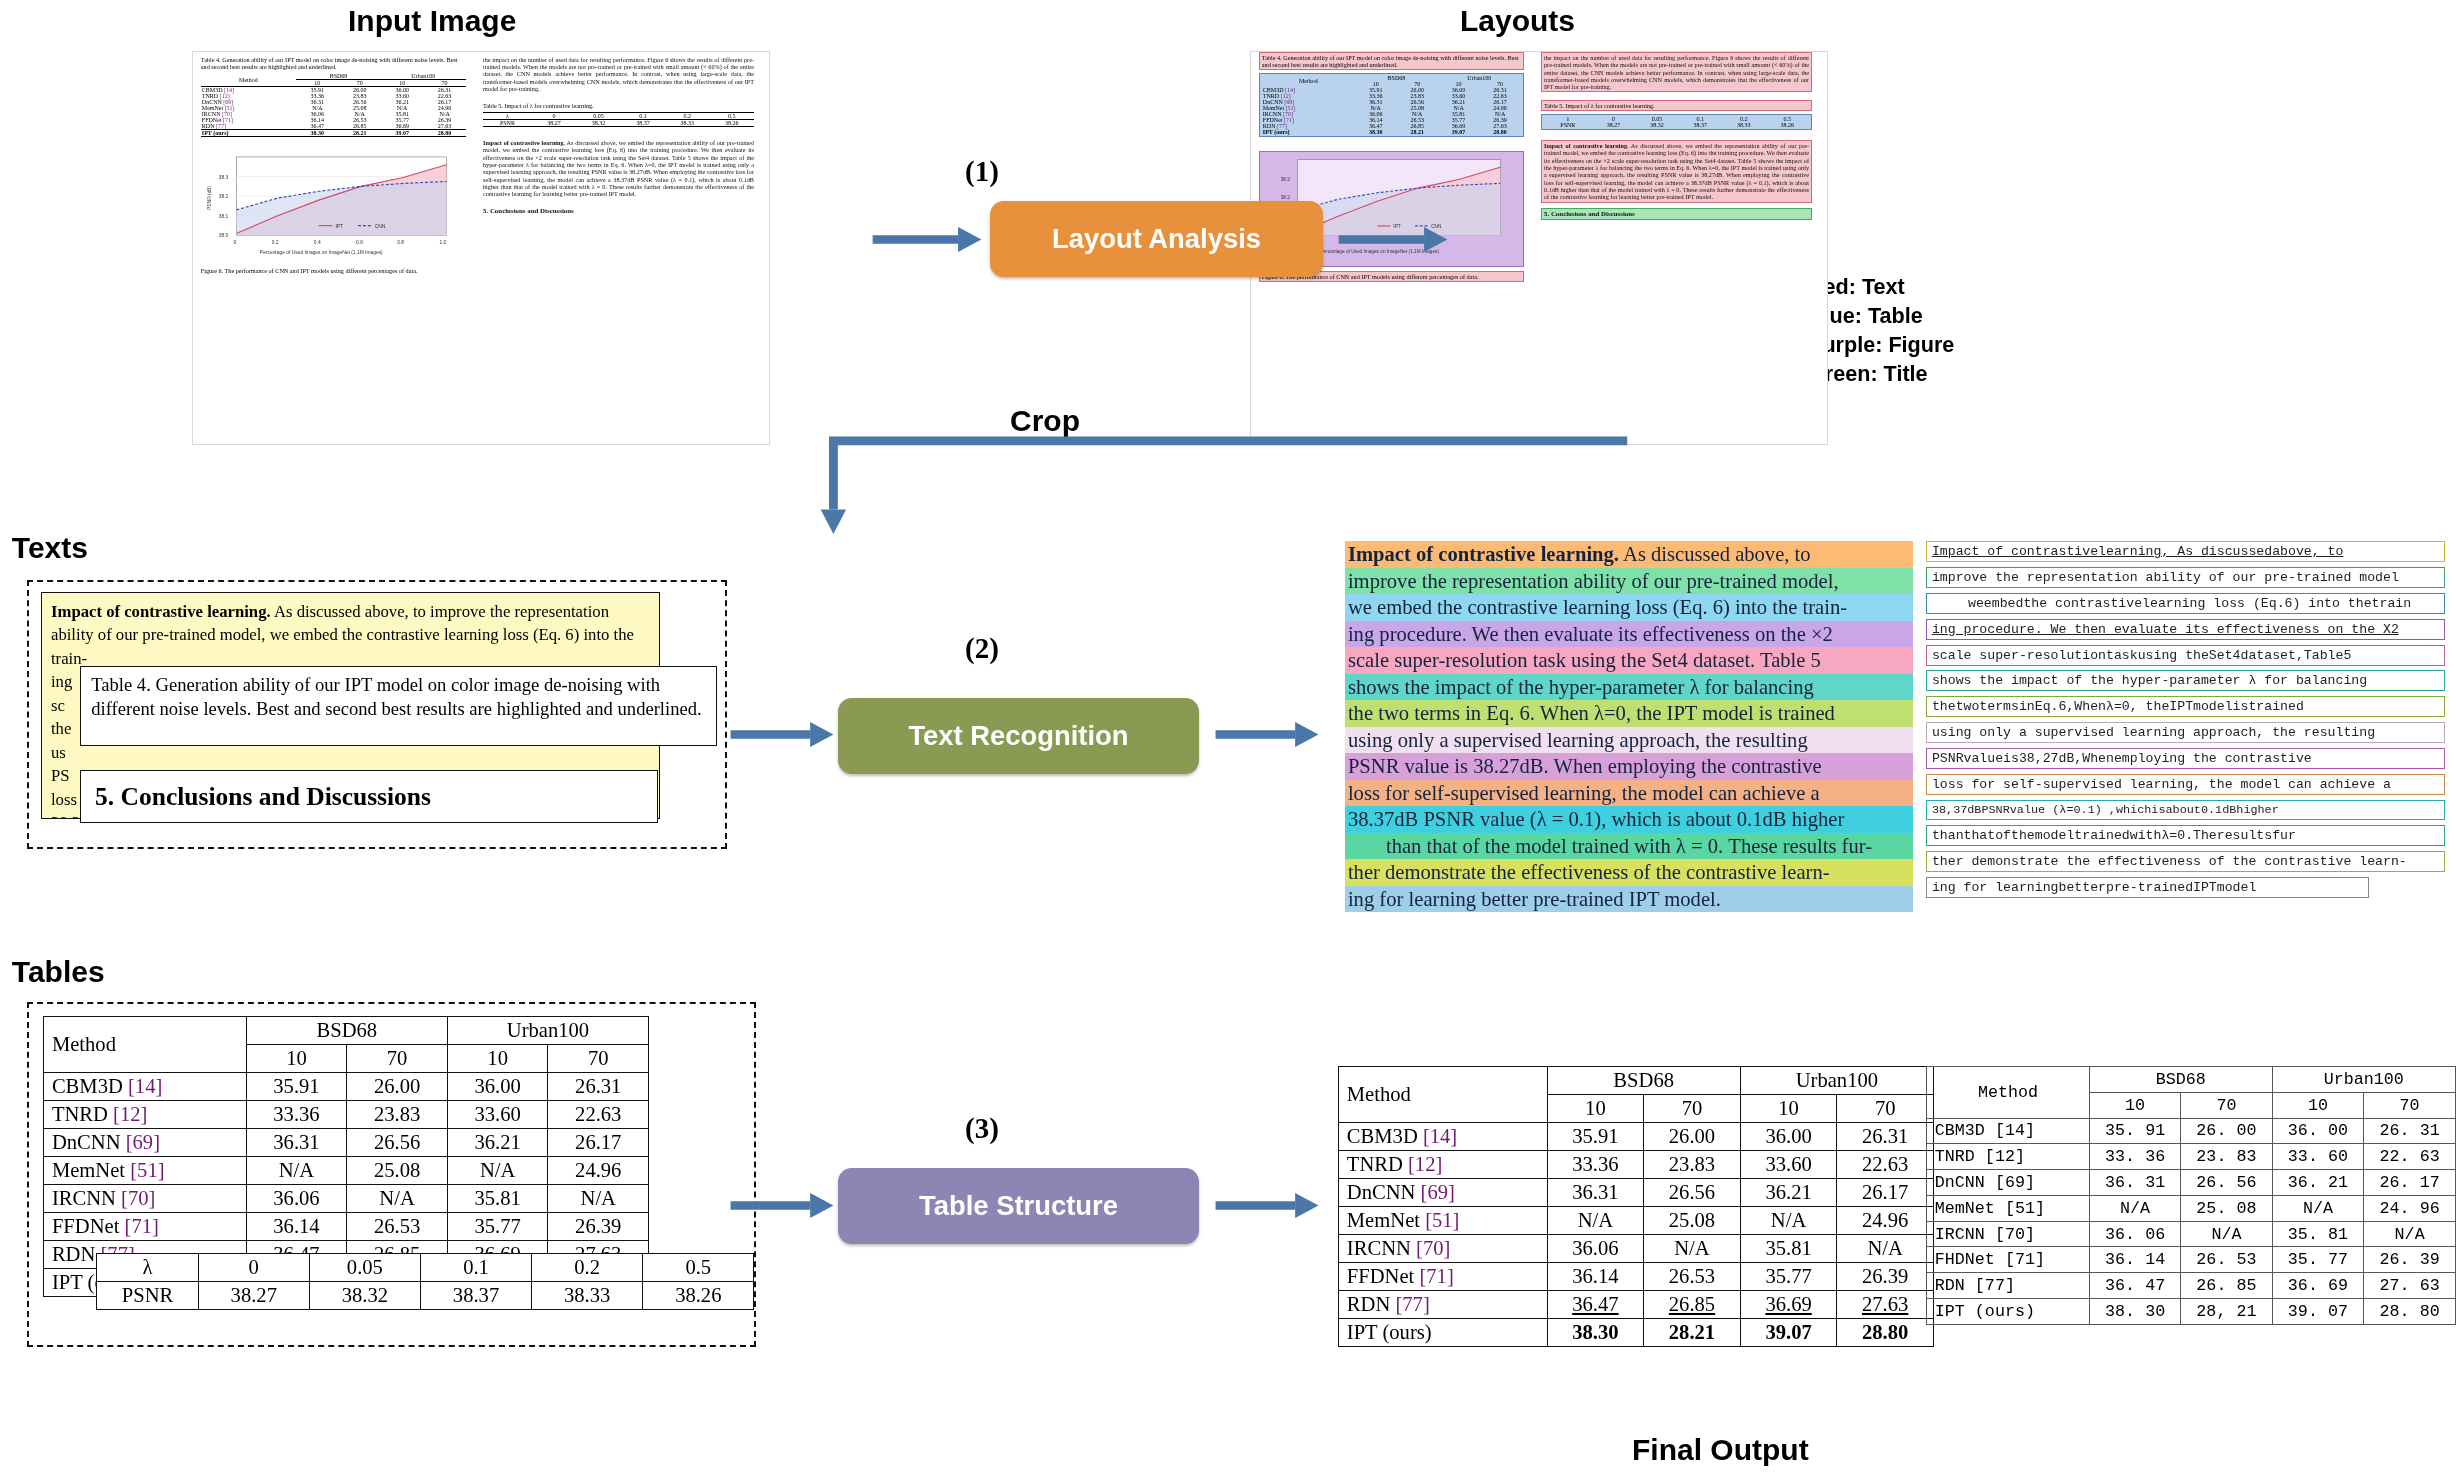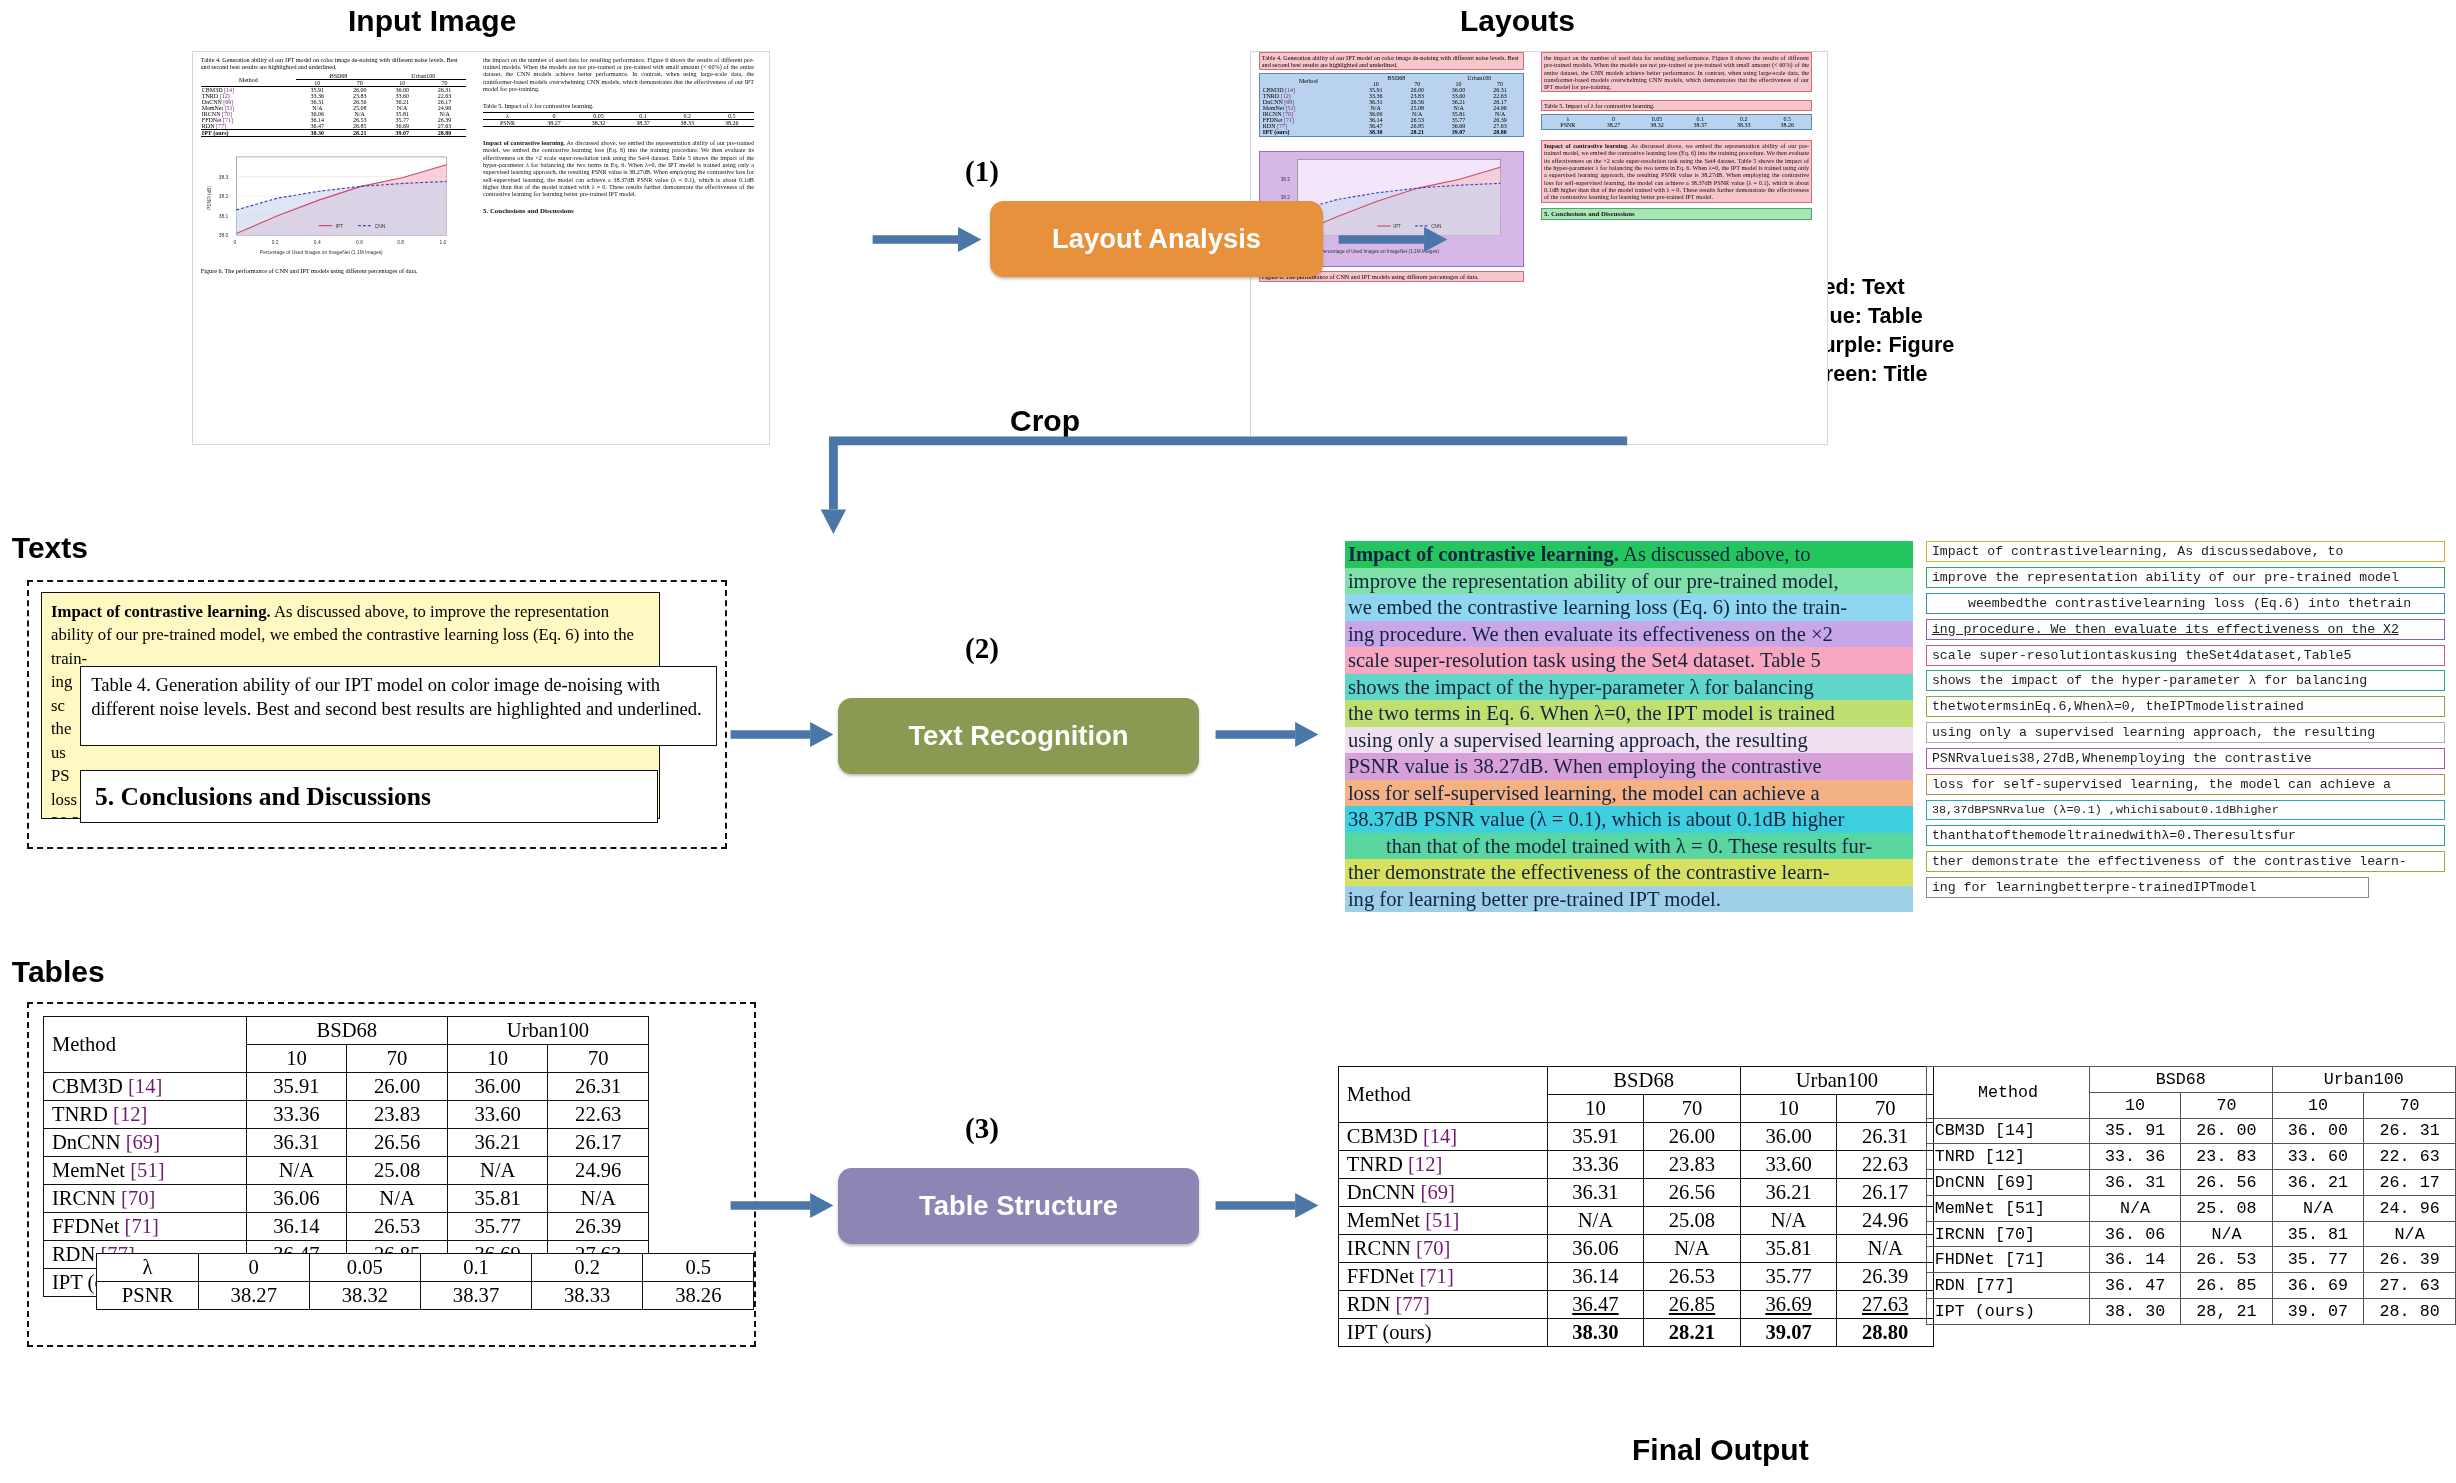--- a/index.html
+++ b/index.html
@@ -379,38 +379,38 @@
 <svg class="arrow-svg" style="left:730px;top:718px;" width="104" height="33" viewBox="0 0 106 34">
   <line x1="0" y1="17" x2="82" y2="17" stroke="#4a76a8" stroke-width="9"></line>
     <polygon points="82,4 106,17 82,30" fill="#4a76a8"></polygon>
 </svg>
 <svg class="arrow-svg" style="left:1215px;top:718px;" width="104" height="33" viewBox="0 0 106 34">
   <line x1="0" y1="17" x2="82" y2="17" stroke="#4a76a8" stroke-width="9"></line>
     <polygon points="82,4 106,17 82,30" fill="#4a76a8"></polygon>
 </svg>
 
 <div class="abs" style="left:1345px;top:541px;width:568px;">
-  <div class="tline" style="background:#22c55e;"><b>Impact of contrastive learning.</b> <span>As discussed above, to</span></div>
+  <div class="tline" style="background:#fdba74;"><b>Impact of contrastive learning.</b> <span>As discussed above, to</span></div>
   <div class="tline" style="background:#7fe0a8;">improve the representation ability of our pre-trained model,</div>
   <div class="tline" style="background:#8fd6f0;">we embed the contrastive learning loss (Eq. 6) into the train-</div>
   <div class="tline" style="background:#c9a6e8;">ing procedure. We then evaluate its effectiveness on the ×2</div>
   <div class="tline" style="background:#f7a8c0;">scale super-resolution task using the Set4 dataset. Table 5</div>
   <div class="tline" style="background:#5fd6c8;">shows the impact of the hyper-parameter λ for balancing</div>
   <div class="tline" style="background:#bfe070;">the two terms in Eq. 6. When λ=0, the IPT model is trained</div>
   <div class="tline" style="background:#f0e0f0;">using only a supervised learning approach, the resulting</div>
   <div class="tline" style="background:#d8a0d8;">PSNR value is 38.27dB. When employing the contrastive</div>
   <div class="tline" style="background:#f4b183;">loss for self-supervised learning, the model can achieve a</div>
   <div class="tline" style="background:#3fd0e0;">38.37dB PSNR value (λ = 0.1), which is about 0.1dB higher</div>
   <div class="tline" style="background:#5ad6a0;text-align:center;">than that of the model trained with λ = 0. These results fur-</div>
   <div class="tline" style="background:#d8e060;">ther demonstrate the effectiveness of the contrastive learn-</div>
   <div class="tline" style="background:#9fcfe8;">ing for learning better pre-trained IPT model.</div>
 </div>
 
 <div class="abs" style="left:1926px;top:541px;width:519px;">
-  <div class="monobox mono" style="border-color:#c8b830;">Impact of contrastivelearning, As discussedabove, to</div>
+  <div class="monobox mono" style="border-color:#c8b830;text-decoration:underline;">Impact of contrastivelearning, As discussedabove, to</div>
   <div class="monobox mono" style="border-color:#3aa06a;">improve the representation ability of our pre-trained model</div>
   <div class="monobox mono" style="border-color:#3a8ab8;padding-left:41px;">weembedthe contrastivelearning loss (Eq.6) into thetrain</div>
   <div class="monobox mono" style="border-color:#8a5ab8;text-decoration:underline;">ing procedure. We then evaluate its effectiveness on the X2</div>
   <div class="monobox mono" style="border-color:#c85a85;">scale super-resolutiontaskusing theSet4dataset,Table5</div>
   <div class="monobox mono" style="border-color:#2aa898;">shows the impact of the hyper-parameter λ for balancing</div>
   <div class="monobox mono" style="border-color:#8aa83a;">thetwotermsinEq.6,Whenλ=0, theIPTmodelistrained</div>
   <div class="monobox mono" style="border-color:#b8a8b8;">using only a supervised learning approach, the resulting</div>
   <div class="monobox mono" style="border-color:#a858a8;">PSNRvalueis38,27dB,Whenemploying the contrastive</div>
   <div class="monobox mono" style="border-color:#c88a4a;">loss for self-supervised learning,  the model can achieve a</div>
   <div class="monobox mono" style="border-color:#2aa8b8;font-size:11.8px;">38,37dBPSNRvalue (λ=0.1) ,whichisabout0.1dBhigher</div>

